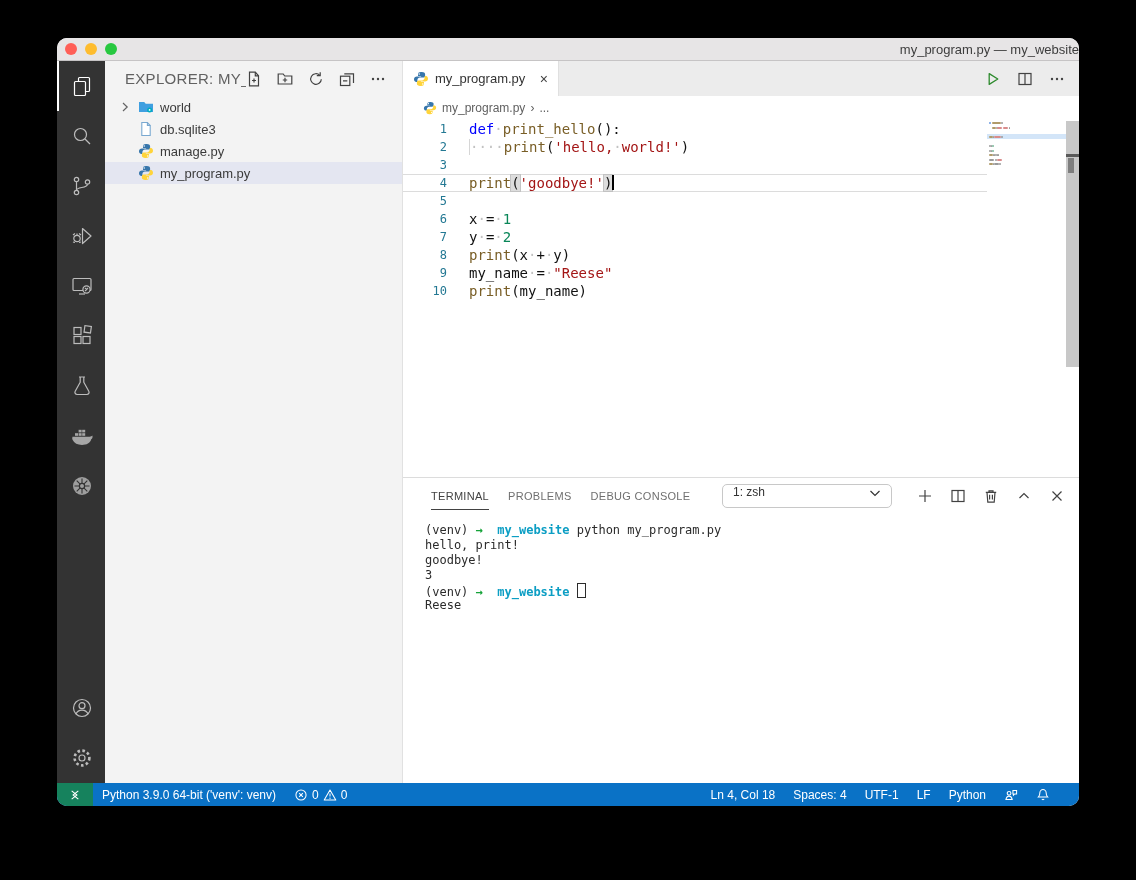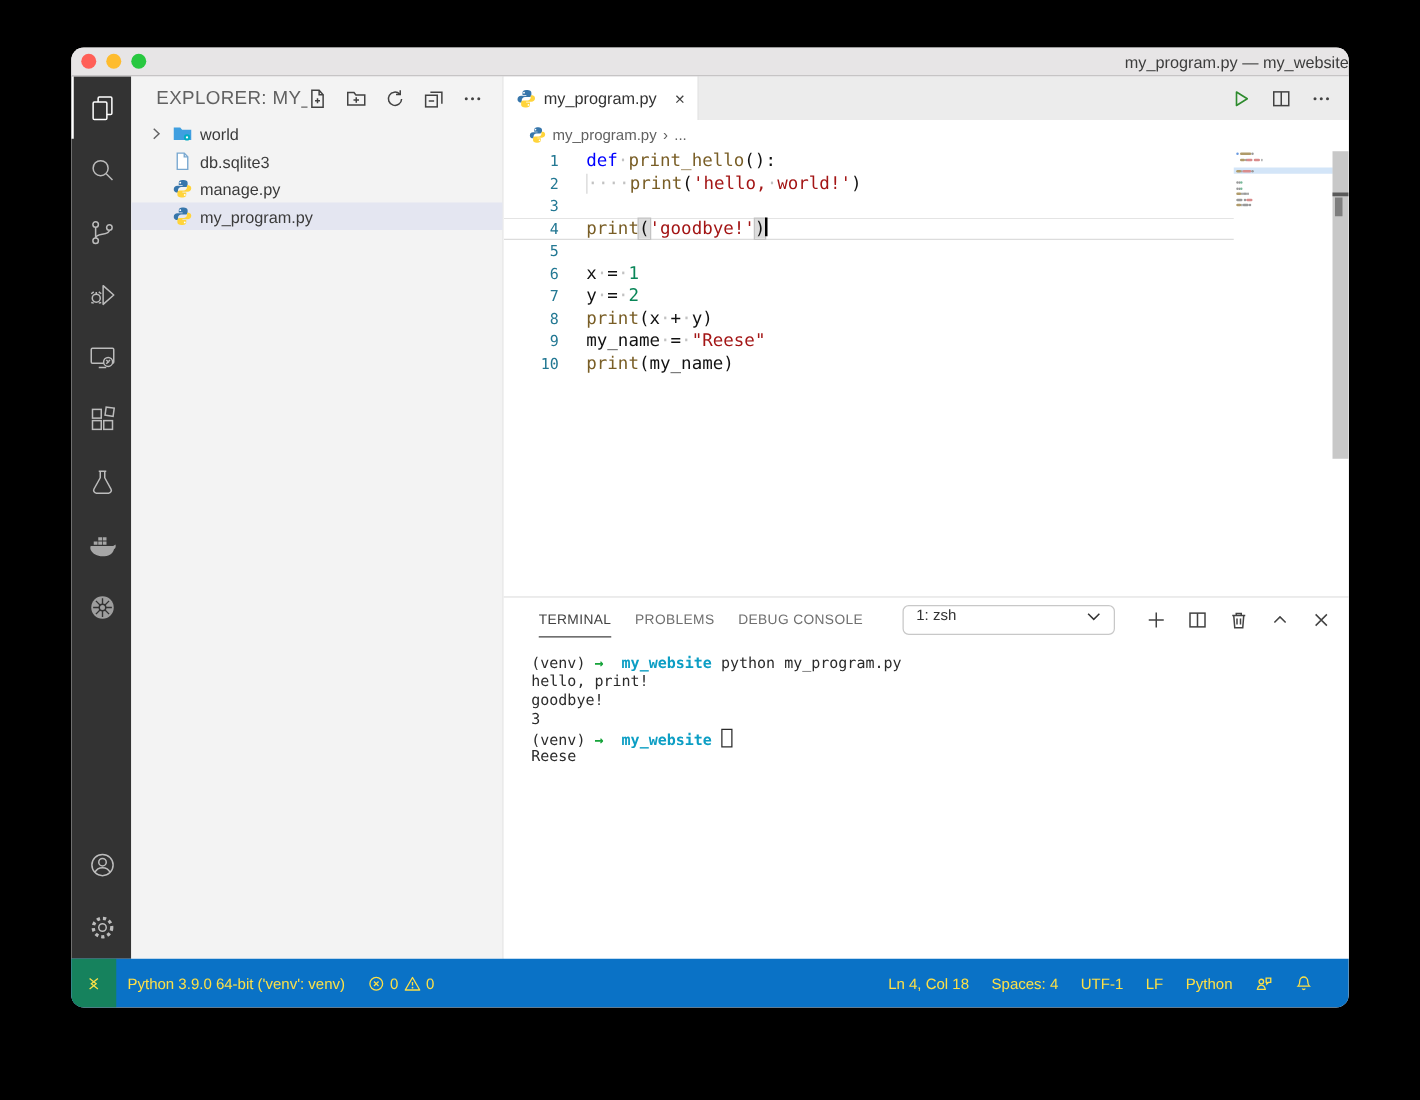--- a/index.html
+++ b/index.html
@@ -77,21 +77,21 @@
   .panel-right{margin-left:auto;display:flex;align-items:center;gap:17px;padding-right:14px;color:#424242;}
   .dropdown{width:170px;height:24px;border:1px solid #c8c8c8;border-radius:5px;background:#fff;display:flex;font-size:12px;color:#333;padding:0 8px 0 10px;box-sizing:border-box;margin-right:8px;}
   .dropdown .dd-label{flex:1 1 auto;}
   .panel-right .icon16{width:16px;height:16px;}
   .term{flex:1 1 auto;padding:10px 0 0 22px;font-family:"DejaVu Sans Mono","Liberation Mono",monospace;font-size:12px;color:#2b2b2b;}
   .term-line{height:15px;line-height:15px;white-space:pre;}
   .tgreen{color:#16a33a;font-weight:bold;}
   .tcyan{color:#0c9ec4;font-weight:bold;}
   .tcursor{display:inline-block;width:7px;height:13px;border:1px solid #2b2b2b;vertical-align:-2px;}
   
-  .statusbar{height:39px;background:#0a72c6;display:flex;align-items:center;color:#fde047;font-size:12px;flex:0 0 auto;justify-content:space-between;}
+  .statusbar{height:23px;background:#0a72c6;display:flex;align-items:center;color:#ffffff;font-size:12px;flex:0 0 auto;justify-content:space-between;}
   .sb-left{display:flex;align-items:center;height:100%;}
   .sb-right{margin-left:auto;display:flex;align-items:center;height:100%;padding-right:20px;}
   .status-item{display:flex;align-items:center;gap:4px;padding:0 9px;height:100%;}
   .status-item .icon14{width:14px;height:14px;display:flex;align-items:center;}
   .icon14 svg{width:14px;height:14px;display:block;}
   .status-item.remote{background:#16825d;padding:0 11px;}
 </style>
 </head>
 <body>
 

